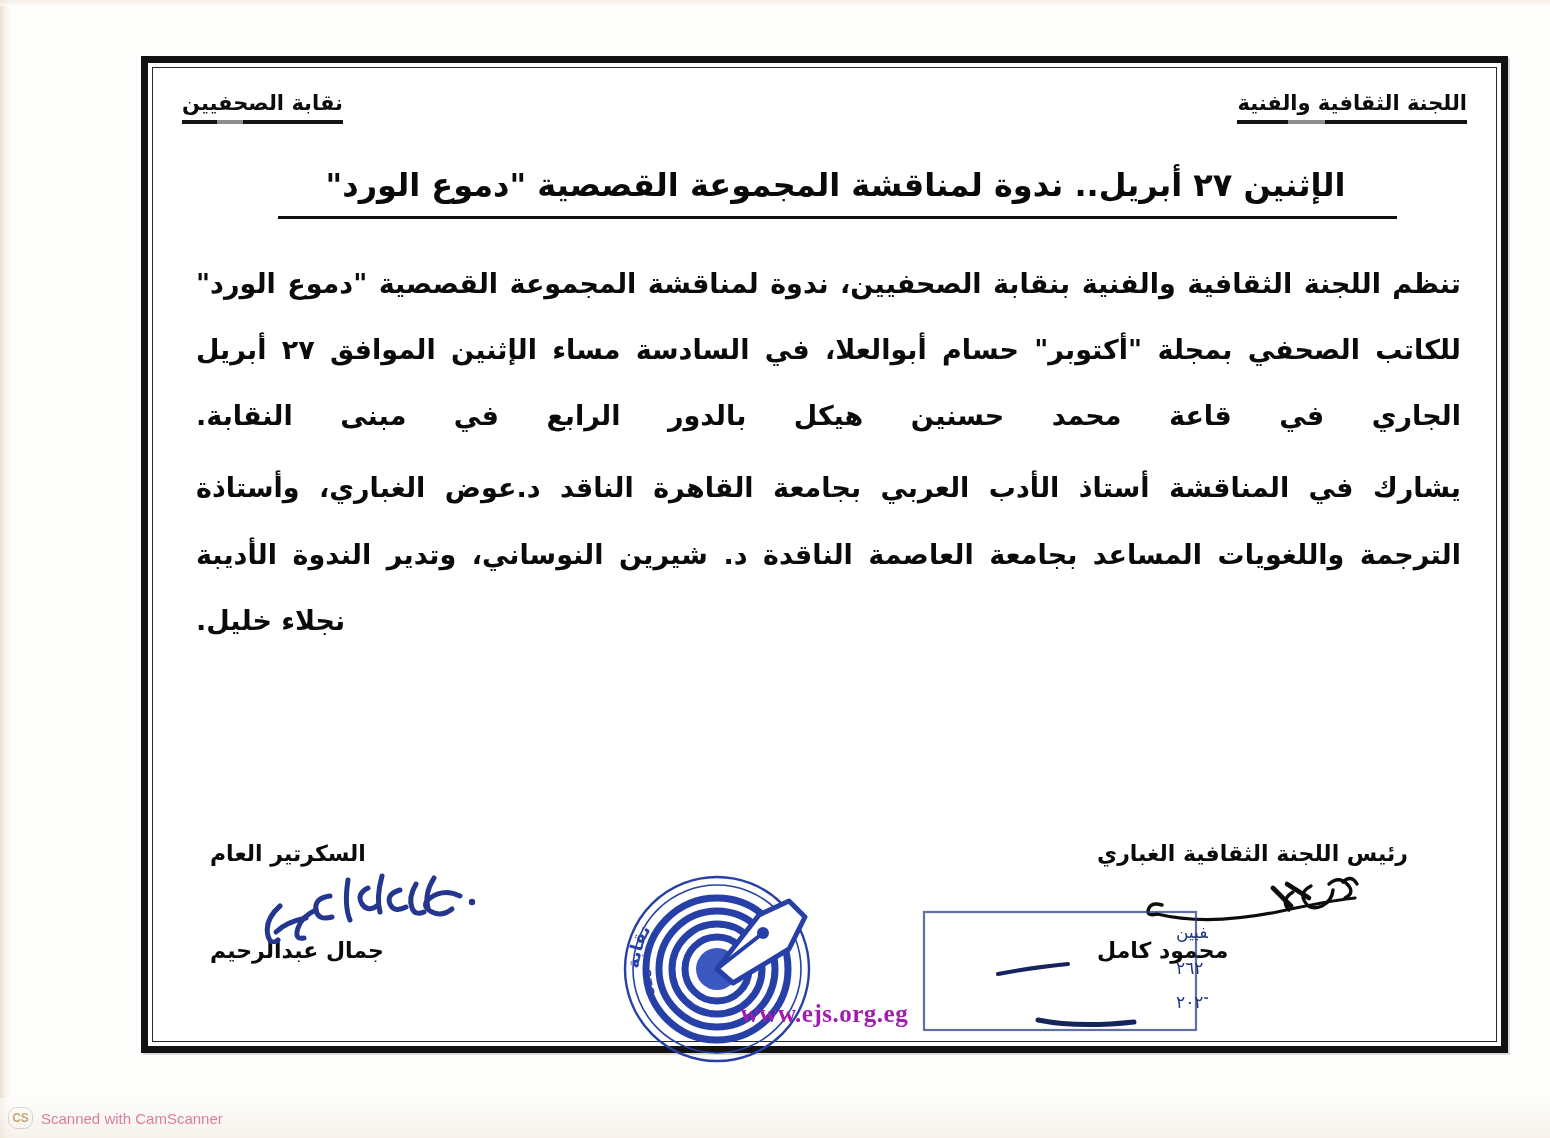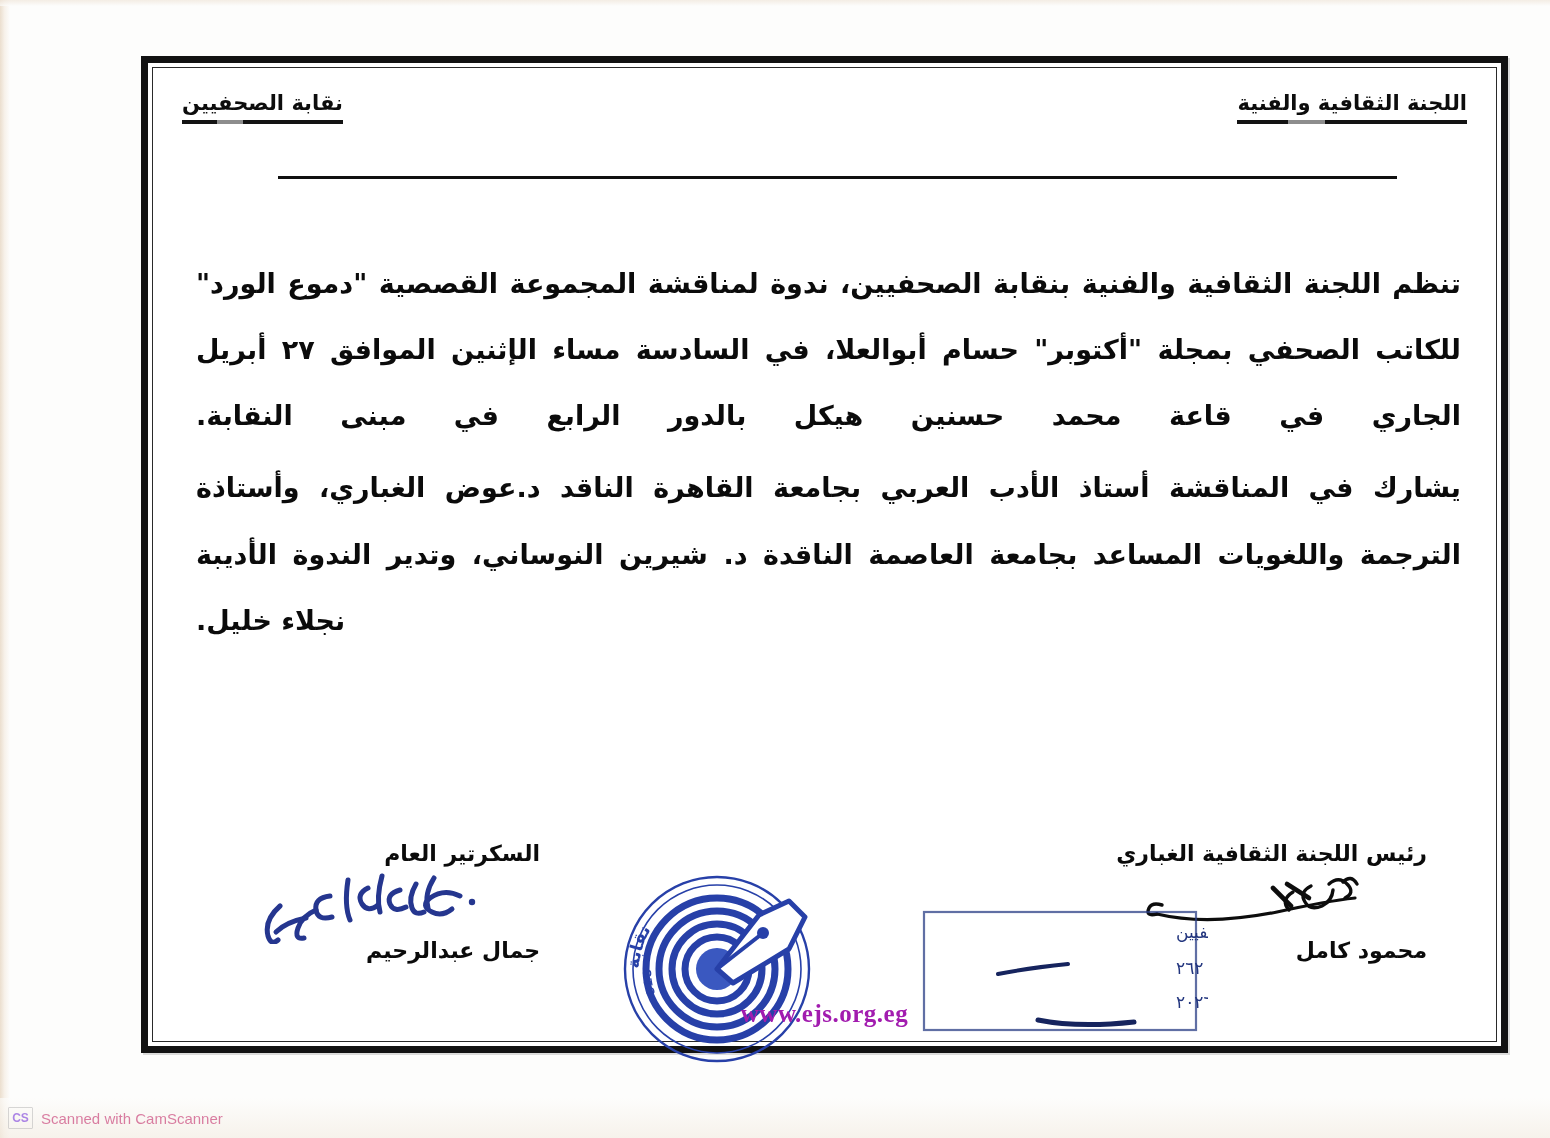--- a/index.html
+++ b/index.html
@@ -150,21 +150,21 @@
     position: absolute;
     left: 24px;
     right: 24px;
     top: 778px;
     height: 170px;
   }
   .sign-block {
     position: absolute;
     top: 0;
     width: 330px;
-    text-align: right;
+    text-align: left;
   }
   #sign-right { right: 50px; }
   #sign-left  { left: 38px;  }
   .sign-title {
     font-size: 22px;
     font-weight: bold;
     color: #0b0b0b;
     white-space: nowrap;
   }
   .sign-name {
@@ -220,22 +220,22 @@
     bottom: 9px;
     display: flex;
     align-items: center;
     gap: 8px;
     direction: ltr;
     opacity: .55;
   }
   #cs-badge {
     width: 23px; height: 20px;
     border: 1.6px solid #b8b8b8;
-    border-radius: 1px;
-    color: #6d28d9;
+    border-radius: 9px;
+    color: #a16207;
     font-size: 12px;
     font-weight: bold;
     display: flex;
     align-items: center;
     justify-content: center;
     font-family: "Liberation Sans", sans-serif;
   }
   #cs-label {
     font-family: "Liberation Sans", sans-serif;
     font-size: 15px;
@@ -258,20 +258,21 @@
         <span>اللجنة الثقافية والفنية</span>
         <span class="header-rule"></span>
       </div>
       <div class="header-block" id="header-syndicate">
         <span>نقابة الصحفيين</span>
         <span class="header-rule"></span>
       </div>
     </div>
 
     <div id="title-wrap">
+      <div id="doc-title">الإثنين ٢٧ أبريل.. ندوة لمناقشة المجموعة القصصية "دموع الورد"</div>
       <div id="title-rule"></div>
     </div>
 
     <div id="body-text">
       <p class="body-par">تنظم اللجنة الثقافية والفنية بنقابة الصحفيين، ندوة لمناقشة المجموعة القصصية "دموع الورد" للكاتب الصحفي بمجلة "أكتوبر" حسام أبوالعلا، في السادسة مساء الإثنين الموافق ٢٧ أبريل الجاري في قاعة محمد حسنين هيكل بالدور الرابع في مبنى النقابة.</p>
       <p class="body-par last-line-right">يشارك في المناقشة أستاذ الأدب العربي بجامعة القاهرة الناقد د.عوض الغباري، وأستاذة الترجمة واللغويات المساعد بجامعة العاصمة الناقدة د. شيرين النوساني، وتدير الندوة الأديبة نجلاء خليل.</p>
     </div>
 
     <div id="sign-area">
 

